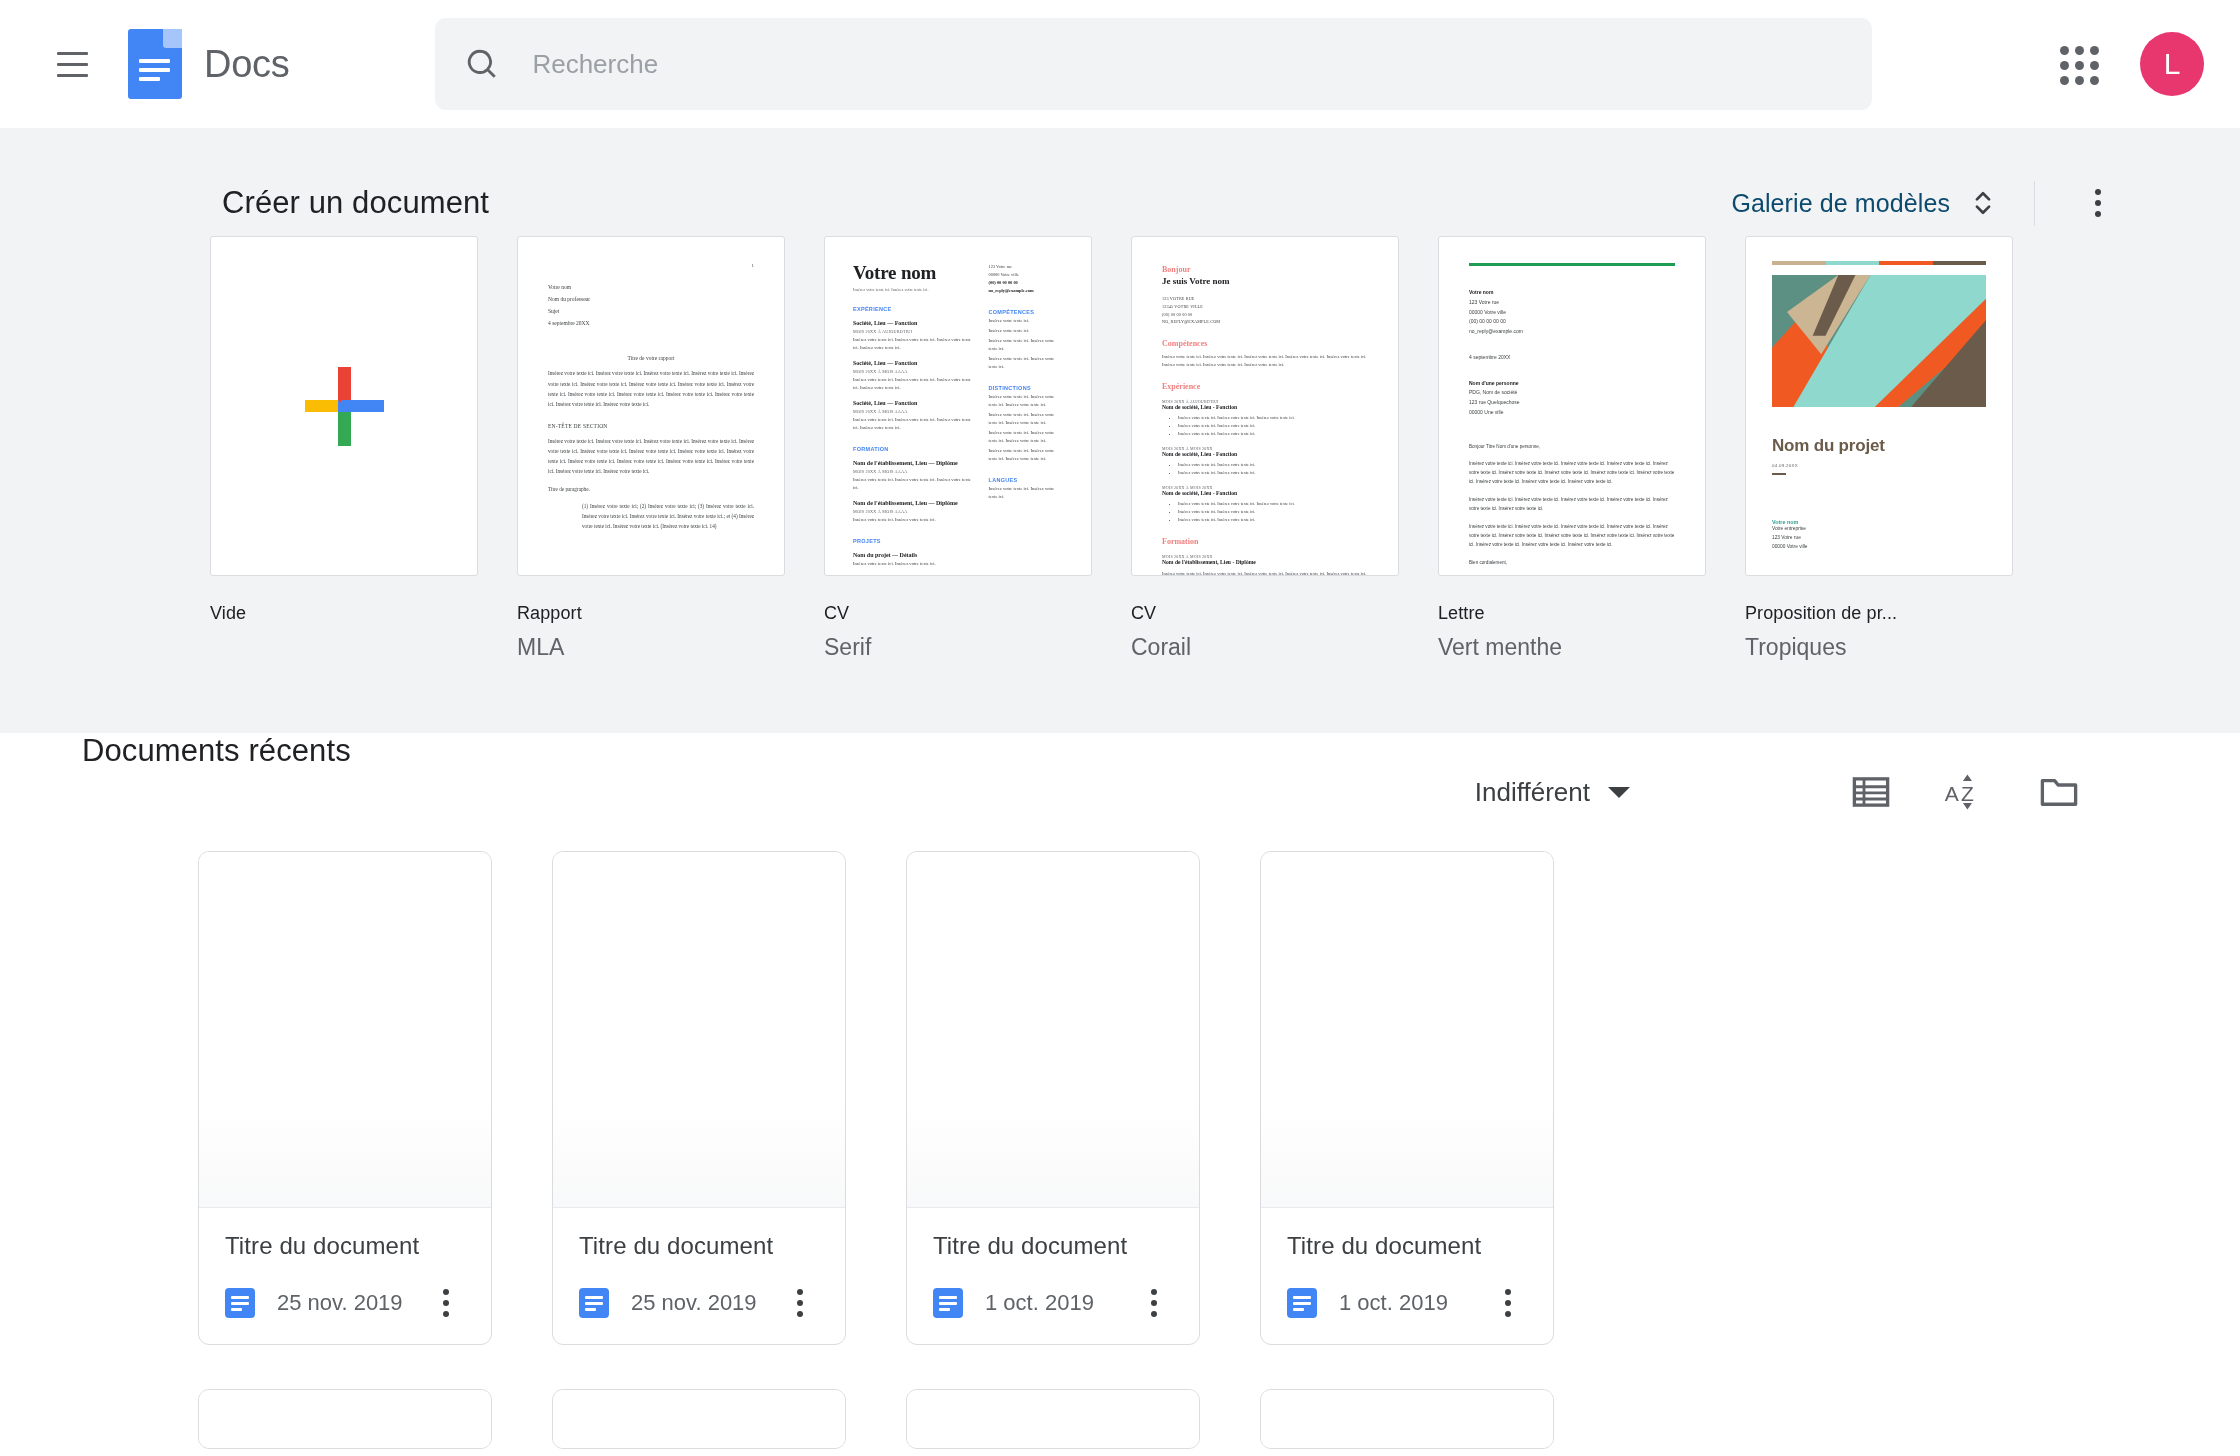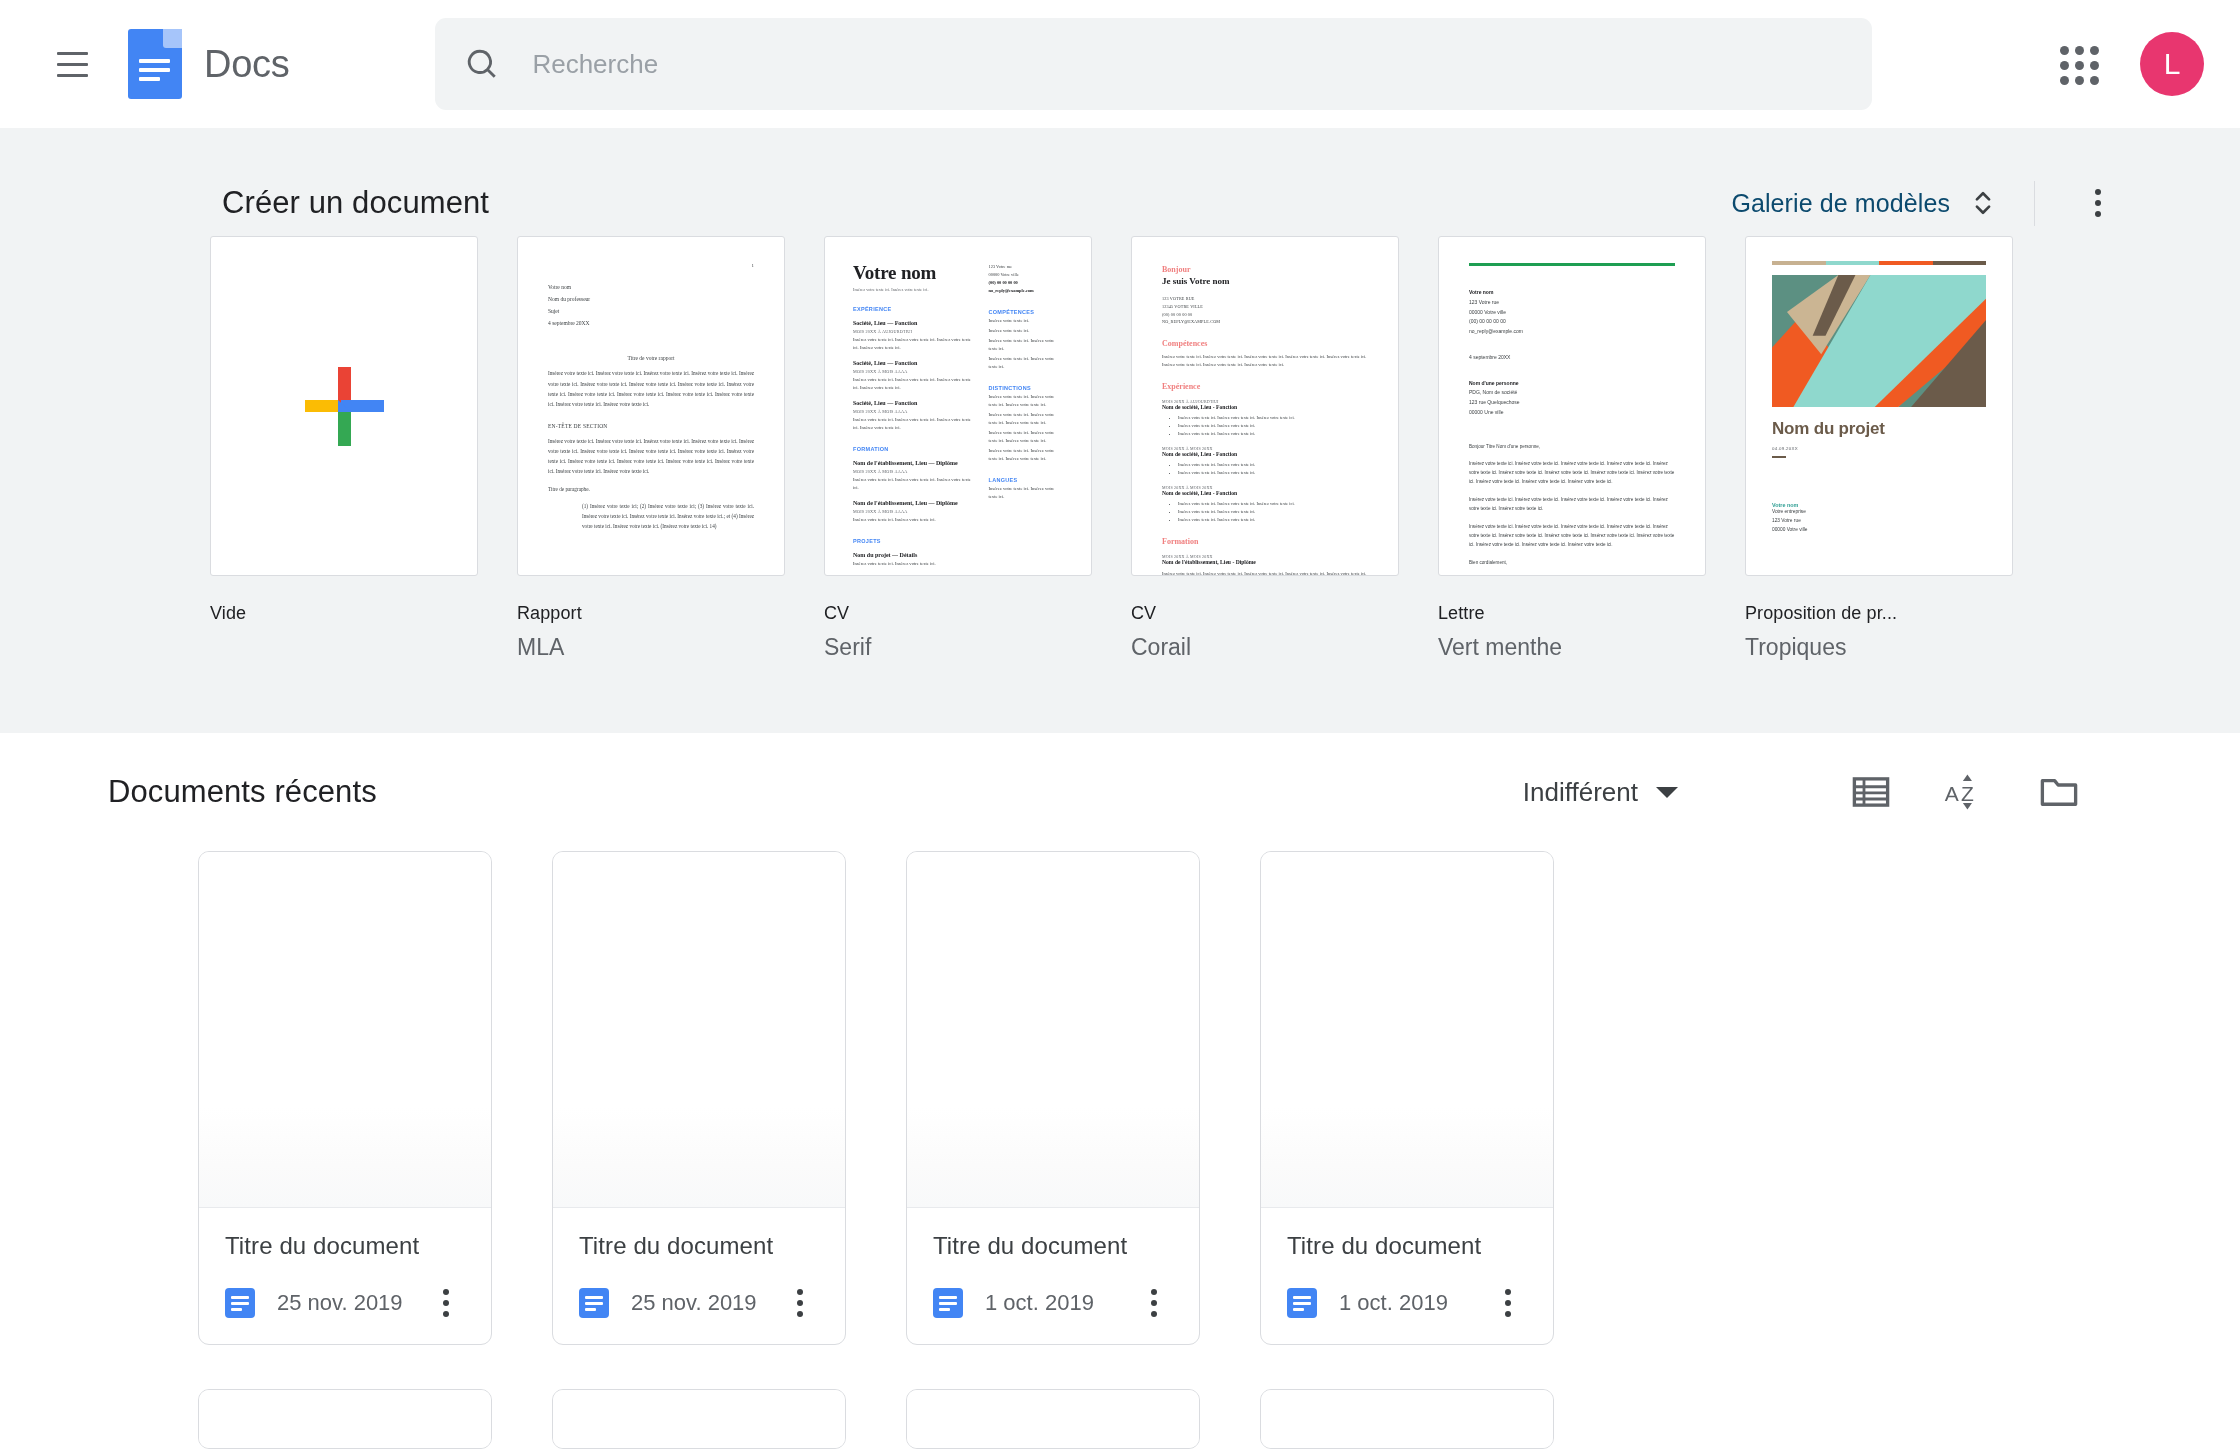--- a/index.html
+++ b/index.html
@@ -233,35 +233,36 @@
   .ltr .b { font-size: 5px; color: #3c4043; line-height: 1.95; }
   .ltr .b b { color: #202124; }
   .ltr .sp { height: 16px; }
   .ltr p { font-size: 4.6px; color: #3c4043; line-height: 1.95; margin-top: 9px; }
 
   
   .trp { position: absolute; inset: 0; padding: 24px 26px; }
   .trp .bars { display: flex; height: 4px; margin-bottom: 10px; }
   .trp .bars i { flex: 1; }
   .trp .hero { height: 132px; position: relative; overflow: hidden; background: #5d8f82; }
-  .trp h1 { font-size: 17px; color: #6b5b4a; font-weight: 700; margin-top: 12px; letter-spacing: -.2px;
+  .trp h1 { font-size: 17px; color: #6b5b4a; font-weight: 700; margin-top: 29px; letter-spacing: -.2px;
             font-family: "Liberation Sans", sans-serif; }
   .trp .dt { font-size: 4.4px; color: #5f6368; margin-top: 7px; letter-spacing: .3px; }
   .trp .dash { width: 14px; height: 2px; background: #6b5b4a; margin-top: 5px; }
   .trp .sig { margin-top: 44px; }
   .trp .sig .n { font-size: 5.4px; color: #2e9e93; font-weight: 700; }
   .trp .sig .l { font-size: 4.8px; color: #3c4043; line-height: 1.85; }
 
   
   .recent-section { background: #ffffff; padding: 0; }
   .recent-bar {
-    display: flex; align-items: center;
+    display: flex; 
     height: 118px;
-    padding-left: 108px;
+    padding-left: 82px;
     padding-right: 160px;
+    gap: 48px;
   }
   .recent-title { font-size: 31px; color: #202124; font-weight: 400; letter-spacing: .1px; }
   .sort-select {
     margin-left: auto; margin-right: 172px;
     display: flex; align-items: center; gap: 18px;
     cursor: pointer;
   }
   .sort-label { font-size: 26px; color: #3c4043; font-weight: 400; }
   .caret-down { width: 0; height: 0; border-left: 11px solid transparent;
                 border-right: 11px solid transparent; border-top: 11px solid #3c4043; }

